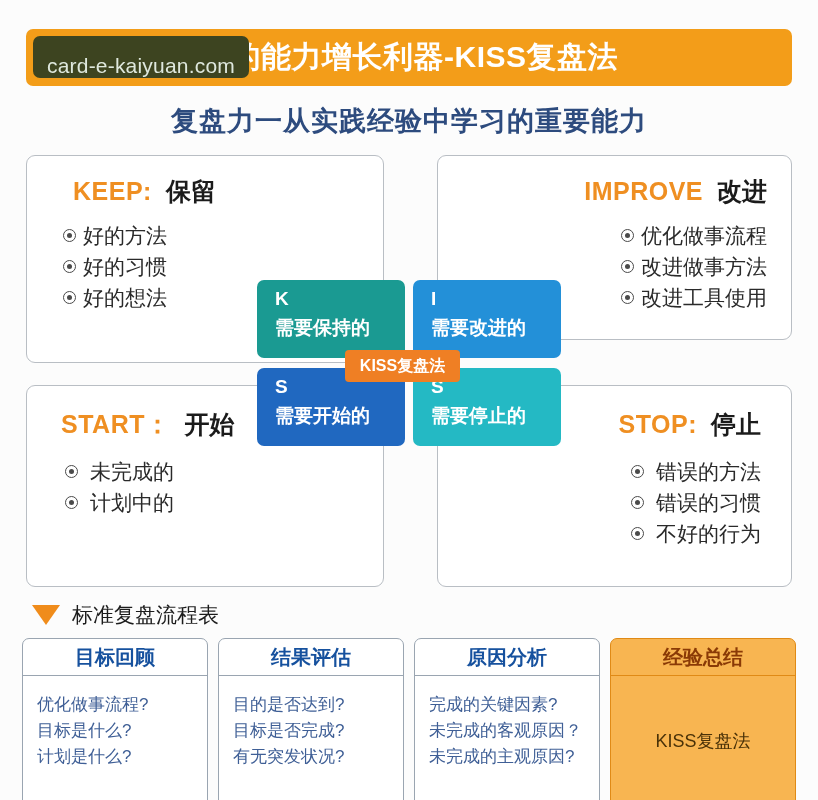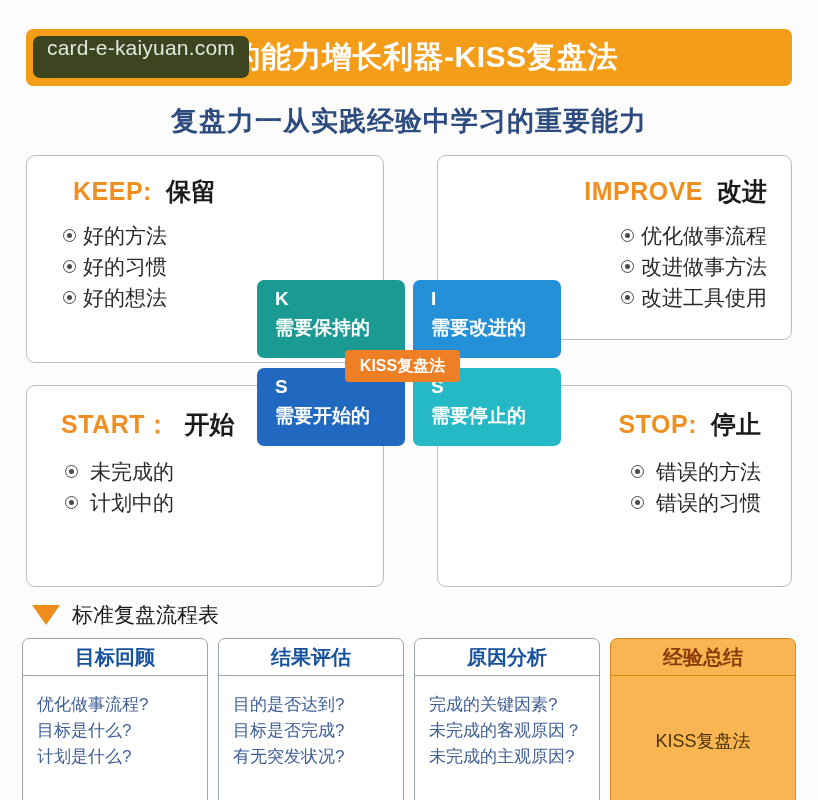--- a/index.html
+++ b/index.html
@@ -42,21 +42,21 @@
 
   .watermark {
     position: absolute;
     left: 33px;
     top: 36px;
     height: 42px;
     padding: 0 14px;
     background: #3d4420;
     border-radius: 7px;
     display: flex;
-    align-items: flex-start;
+    align-items: flex-end;
     z-index: 40;
   }
   .watermark span {
     color: #dfe8dd;
     font-size: 21px;
     letter-spacing: 0.2px;
     white-space: nowrap;
   }
 
   
@@ -361,20 +361,24 @@
     </div>
     <ul class="bullets right">
       <li>
         <span class="dot"></span>
         <span>错误的方法</span>
       </li>
       <li>
         <span class="dot"></span>
         <span>错误的习惯</span>
       </li>
+      <li>
+        <span class="dot"></span>
+        <span>不好的行为</span>
+      </li>
     </ul>
   </div>
 
   <div class="kiss-matrix">
     <div class="kblock kb-k">
       <span class="letter">K</span>
       <span class="label">需要保持的</span>
     </div>
     <div class="kblock kb-i">
       <span class="letter">I</span>

